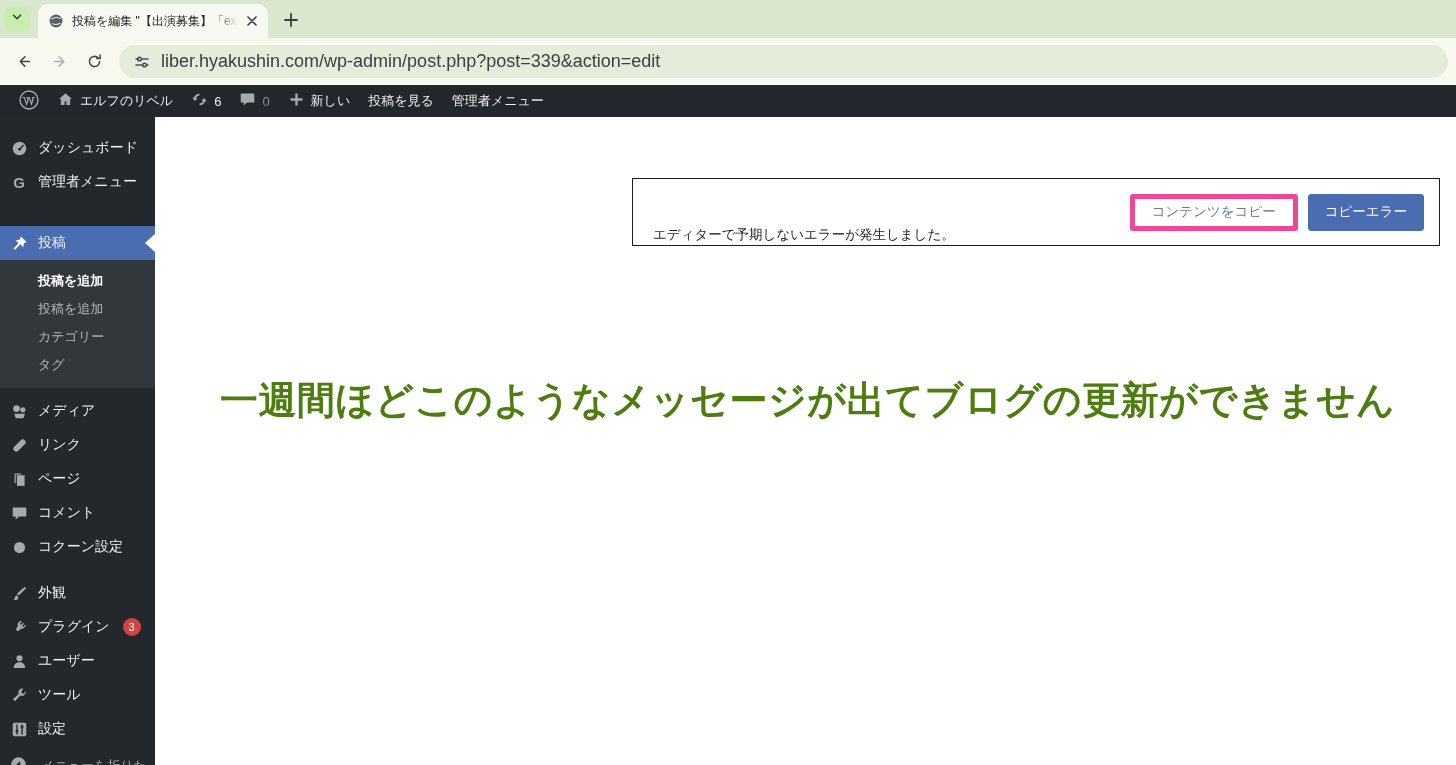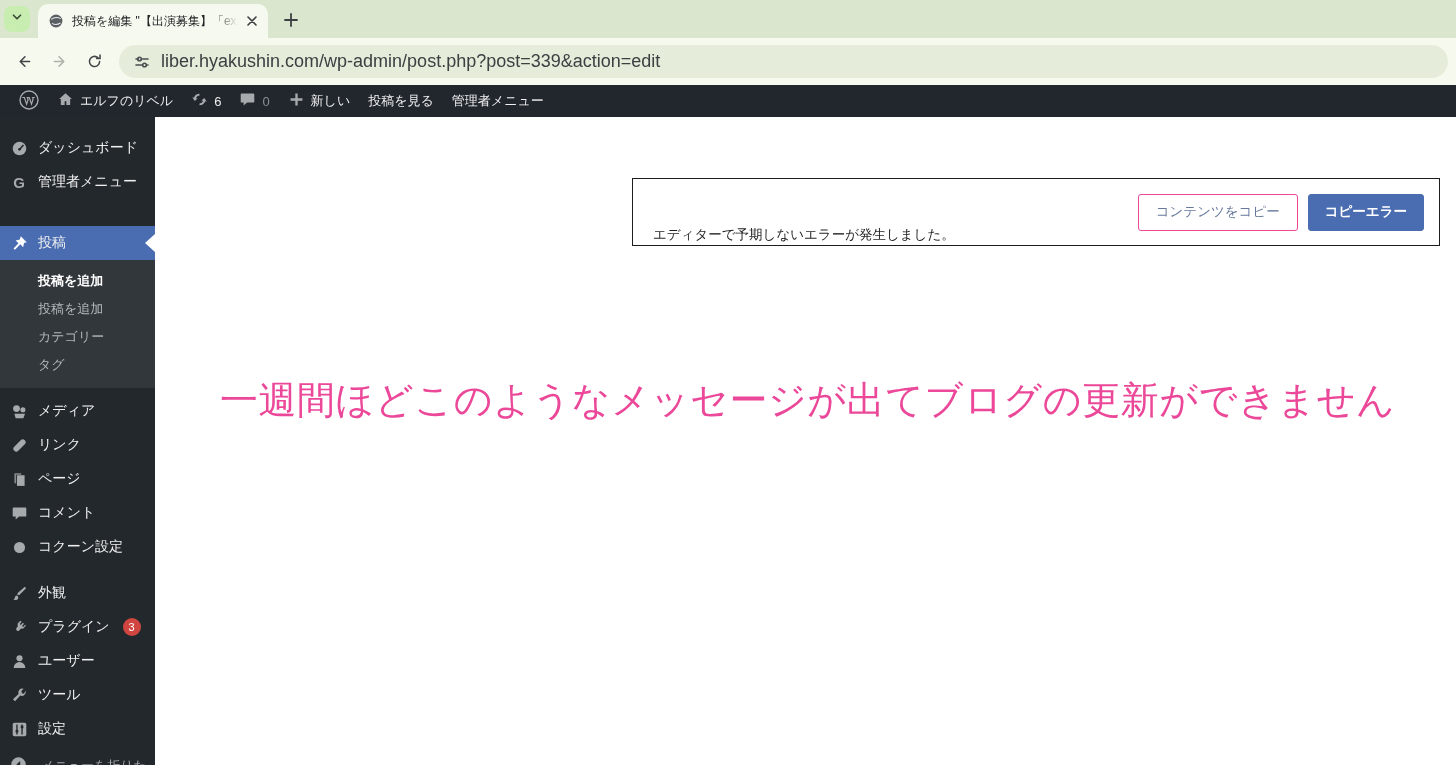--- a/index.html
+++ b/index.html
@@ -71,25 +71,25 @@
 
   .content { flex:1; background:#ffffff; position:relative; }
 
   
   .dialog { position:absolute; left:477px; top:61px; width:808px; height:68px; background:#fff;
     border:1.5px solid #1e1e1e; display:flex; align-items:center; padding:0 15px 0 20px; }
   .dialog .msg { font-size:13.5px; color:#1e1e1e; flex:1;margin-top:45px; }
   .dialog .btns { display:flex; gap:10px; }
   .btn { height:37px; font-size:13.5px; border-radius:3px; cursor:pointer;
     font-family:"Liberation Sans","DejaVu Sans",sans-serif; }
-  .btn.outline { background:#fff; border:1px solid #ec4899; color:#68799c; padding:0 17px; }
-  .btn.solid { background:#4a6db1; border:1px solid #4a6db1; color:#fff; padding:3px 16px;font-weight:bold; }
-
-  
-  .annotation { position:absolute; left:65px; top:252px; color:#ec4899; font-size:38px; font-weight:normal;
+  .btn.outline { background:#fff; border:5px solid #ec4899; color:#68799c; padding:0 17px; }
+  .btn.solid { background:#4a6db1; border:1px solid #4a6db1; color:#fff; padding:3px 16px; }
+
+  
+  .annotation { position:absolute; left:65px; top:252px; color:#4d7c0f; font-size:38px; font-weight:bold;
     line-height:62px; letter-spacing:0.5px; white-space:nowrap; }
 </style>
 </head>
 <body>
 
 <div class="tabstrip">
   <div class="tab-search-btn">
     <span>
       <svg viewBox="0 0 20 20" fill="none" stroke-width="2.4" stroke-linecap="round" stroke-linejoin="round" style="width:14px;height:14px;">
           <path d="M5 7.5l5 5 5-5"></path>

